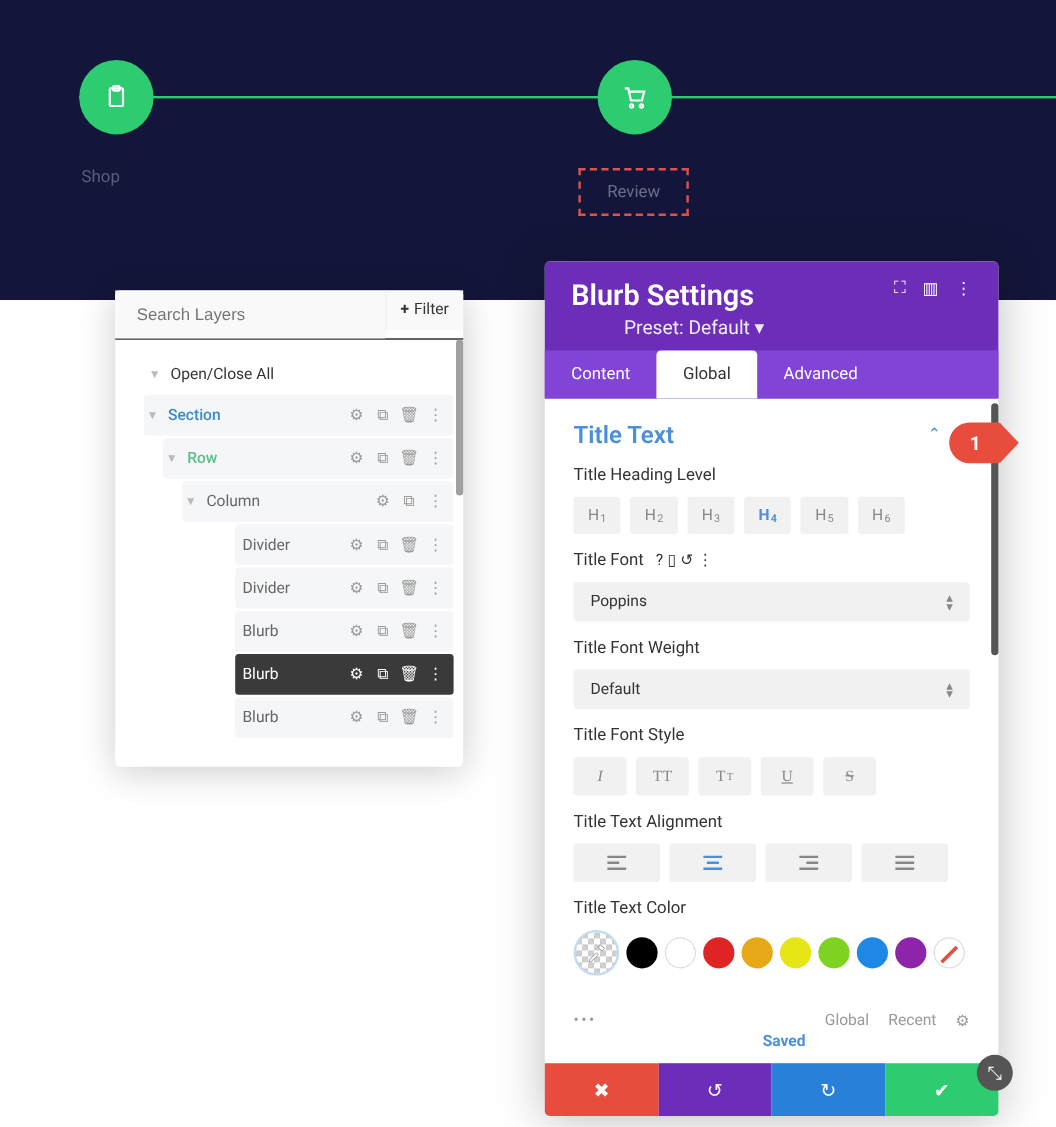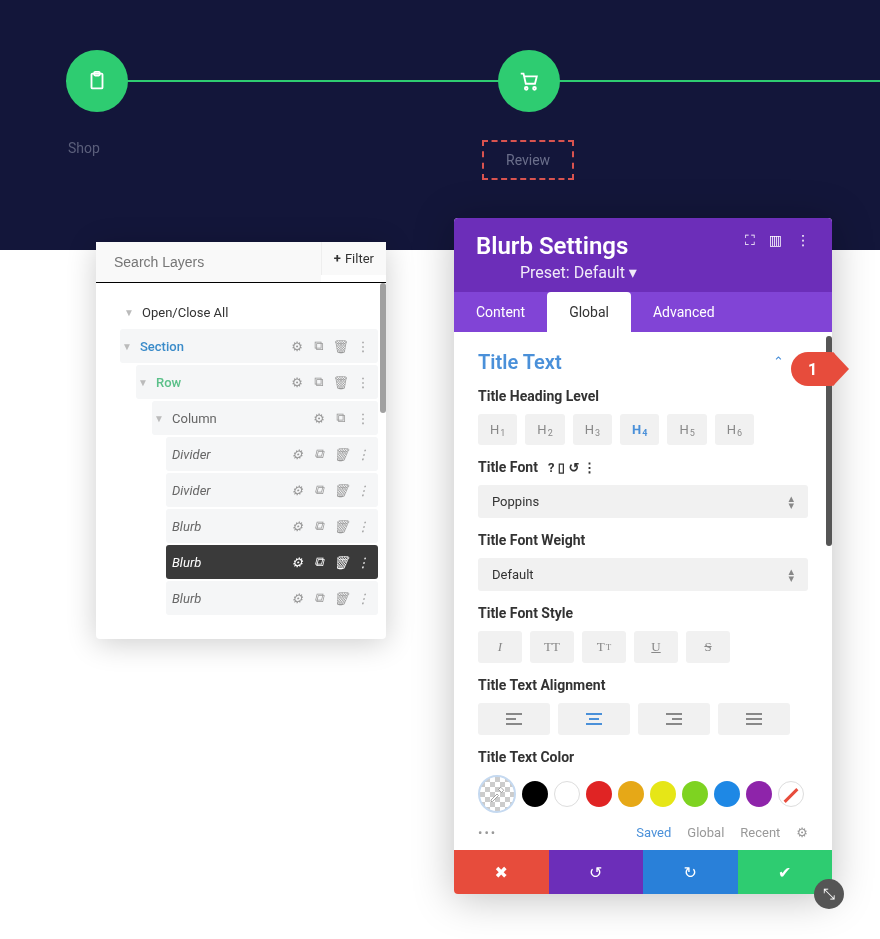--- a/index.html
+++ b/index.html
@@ -146,21 +146,21 @@
   font-size: 13px;
   cursor: pointer;
 }
 .opencloseall { padding-left: 18px; color: #333; }
 .row-section { margin-left: 16px; background: #f5f6f7; border-radius: 3px; }
 .row-section .label { color: #3a8bc9; font-weight: 500; }
 .row-row { margin-left: 32px; background: #f5f6f7; border-radius: 3px; margin-top: 2px; }
 .row-row .label { color: #5bc089; font-weight: 500; }
 .row-column { margin-left: 48px; background: #f5f6f7; border-radius: 3px; margin-top: 2px; }
 .row-column .label { color: #666; }
-.row-leaf { margin-left: 62px; background: #f5f6f7; border-radius: 3px; margin-top: 2px; font-style: italic; }
+.row-leaf { margin-left: 92px; background: #f5f6f7; border-radius: 3px; margin-top: 2px; }
 .row-leaf .label { color: #666; }
 .row-leaf.active { background: #3a3a3a; }
 .row-leaf.active .label { color: #fff; }
 .row-leaf.active .actions span { color: #fff; }
 
 
 .settings-panel {
   position: absolute;
   top: 218px;
   left: 454px;
@@ -248,21 +248,21 @@
   position: absolute;
   right: 24px;
   top: 20px;
   color: #4a90d9;
   display: flex;
   gap: 8px;
   align-items: center;
 }
 .field-label {
   font-size: 14px;
-  font-weight: 700;
+  font-weight: 400;
   color: #333;
   margin-top: 14px;
   margin-bottom: 10px;
   display: flex;
   align-items: center;
   gap: 10px;
   text-align: right;
 }
 .field-options { display: flex; gap: 8px; flex-wrap: wrap; }
 .opt-btn {
@@ -319,21 +319,21 @@
 }
 .color-filters {
   display: flex;
   justify-content: flex-end;
   gap: 16px;
   font-size: 13px;
   margin-top: 12px;
   align-items: center;
 }
 .color-filters .dots { margin-right: auto; color: #999; letter-spacing: 2px; cursor:pointer;}
-.color-filters .saved { color: #4a90d9; font-weight: 400; cursor:pointer;}
+.color-filters .saved { color: #4a90d9; font-weight: 700; cursor:pointer;margin-top:36px;}
 .color-filters .dim { color: #999; cursor:pointer;}
 .settings-footer {
   display: flex;
   height: 44px;
 }
 .settings-footer div {
   flex: 1;
   display: flex;
   align-items: center;
   justify-content: center;

